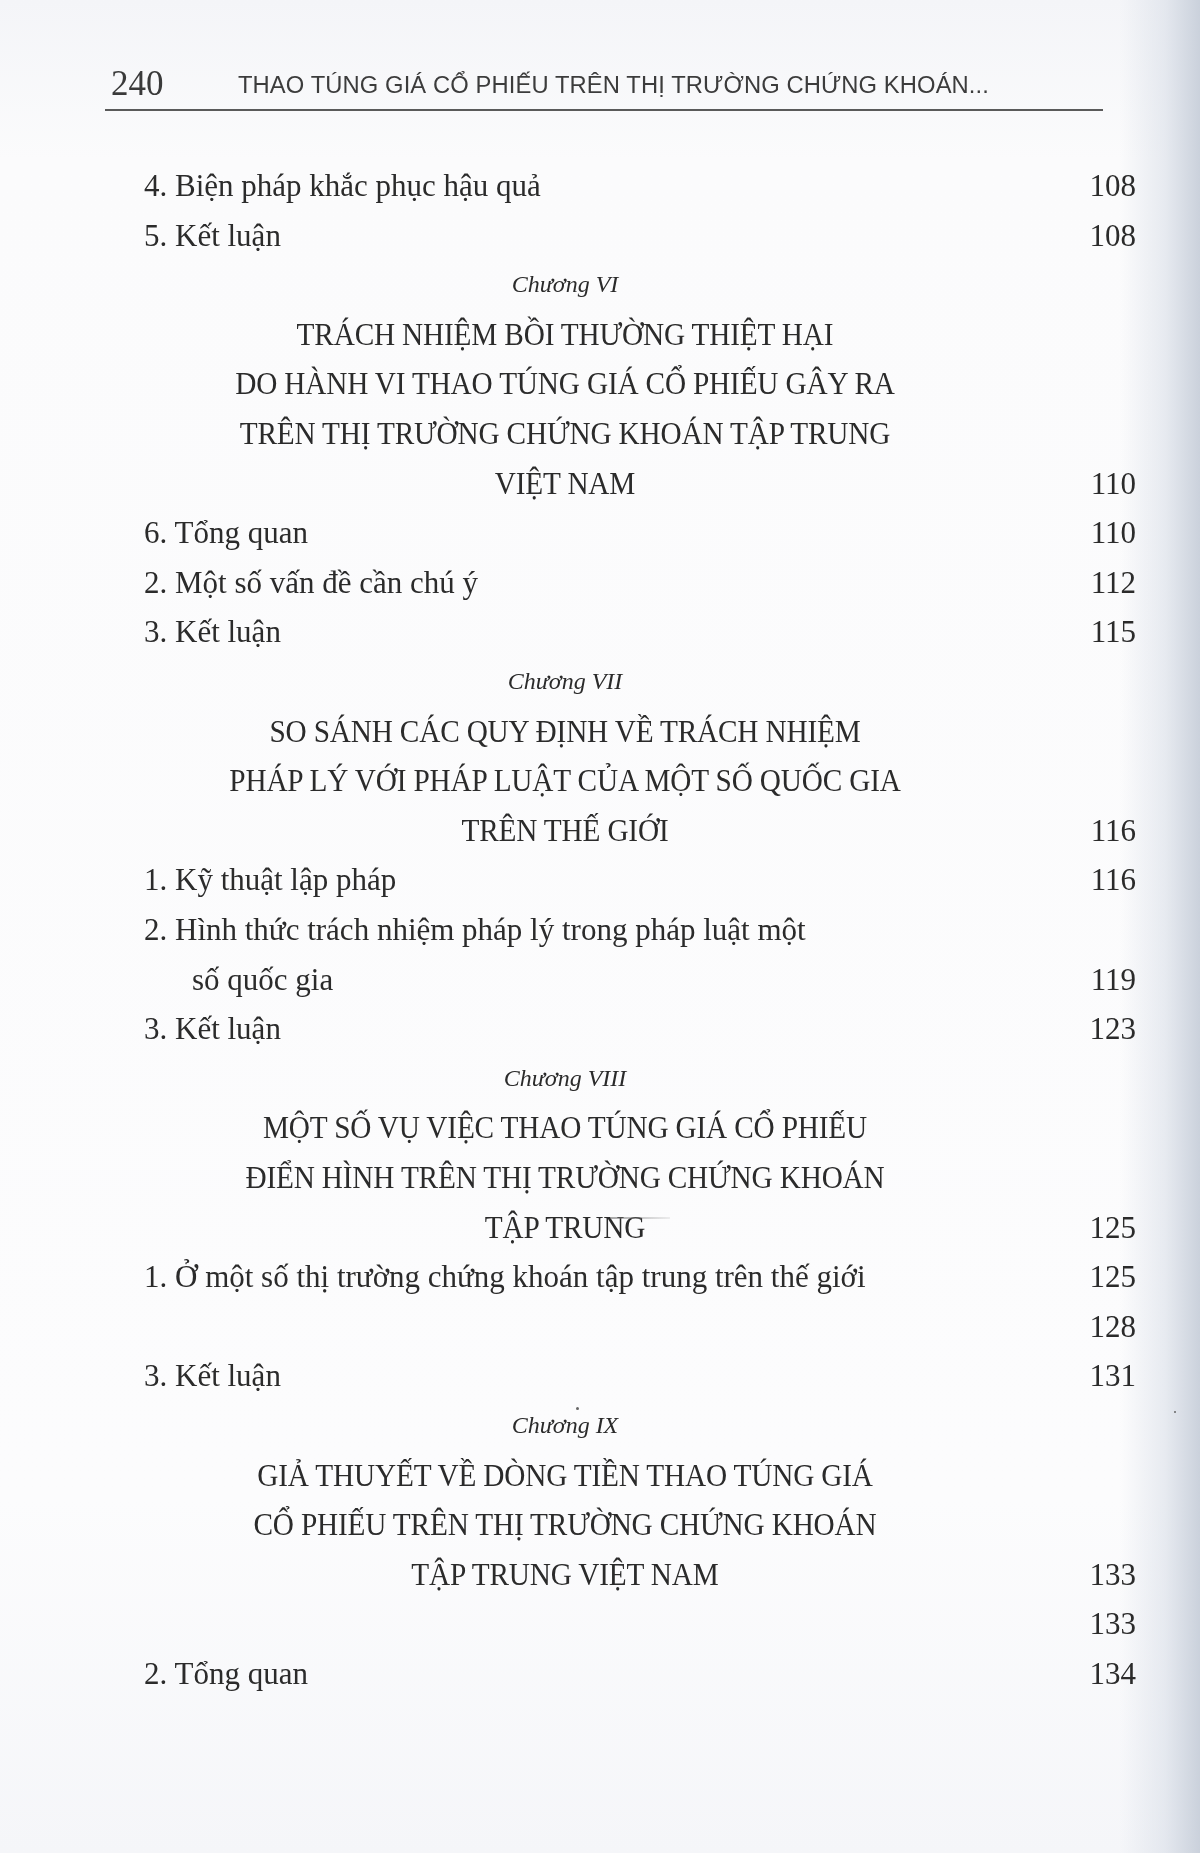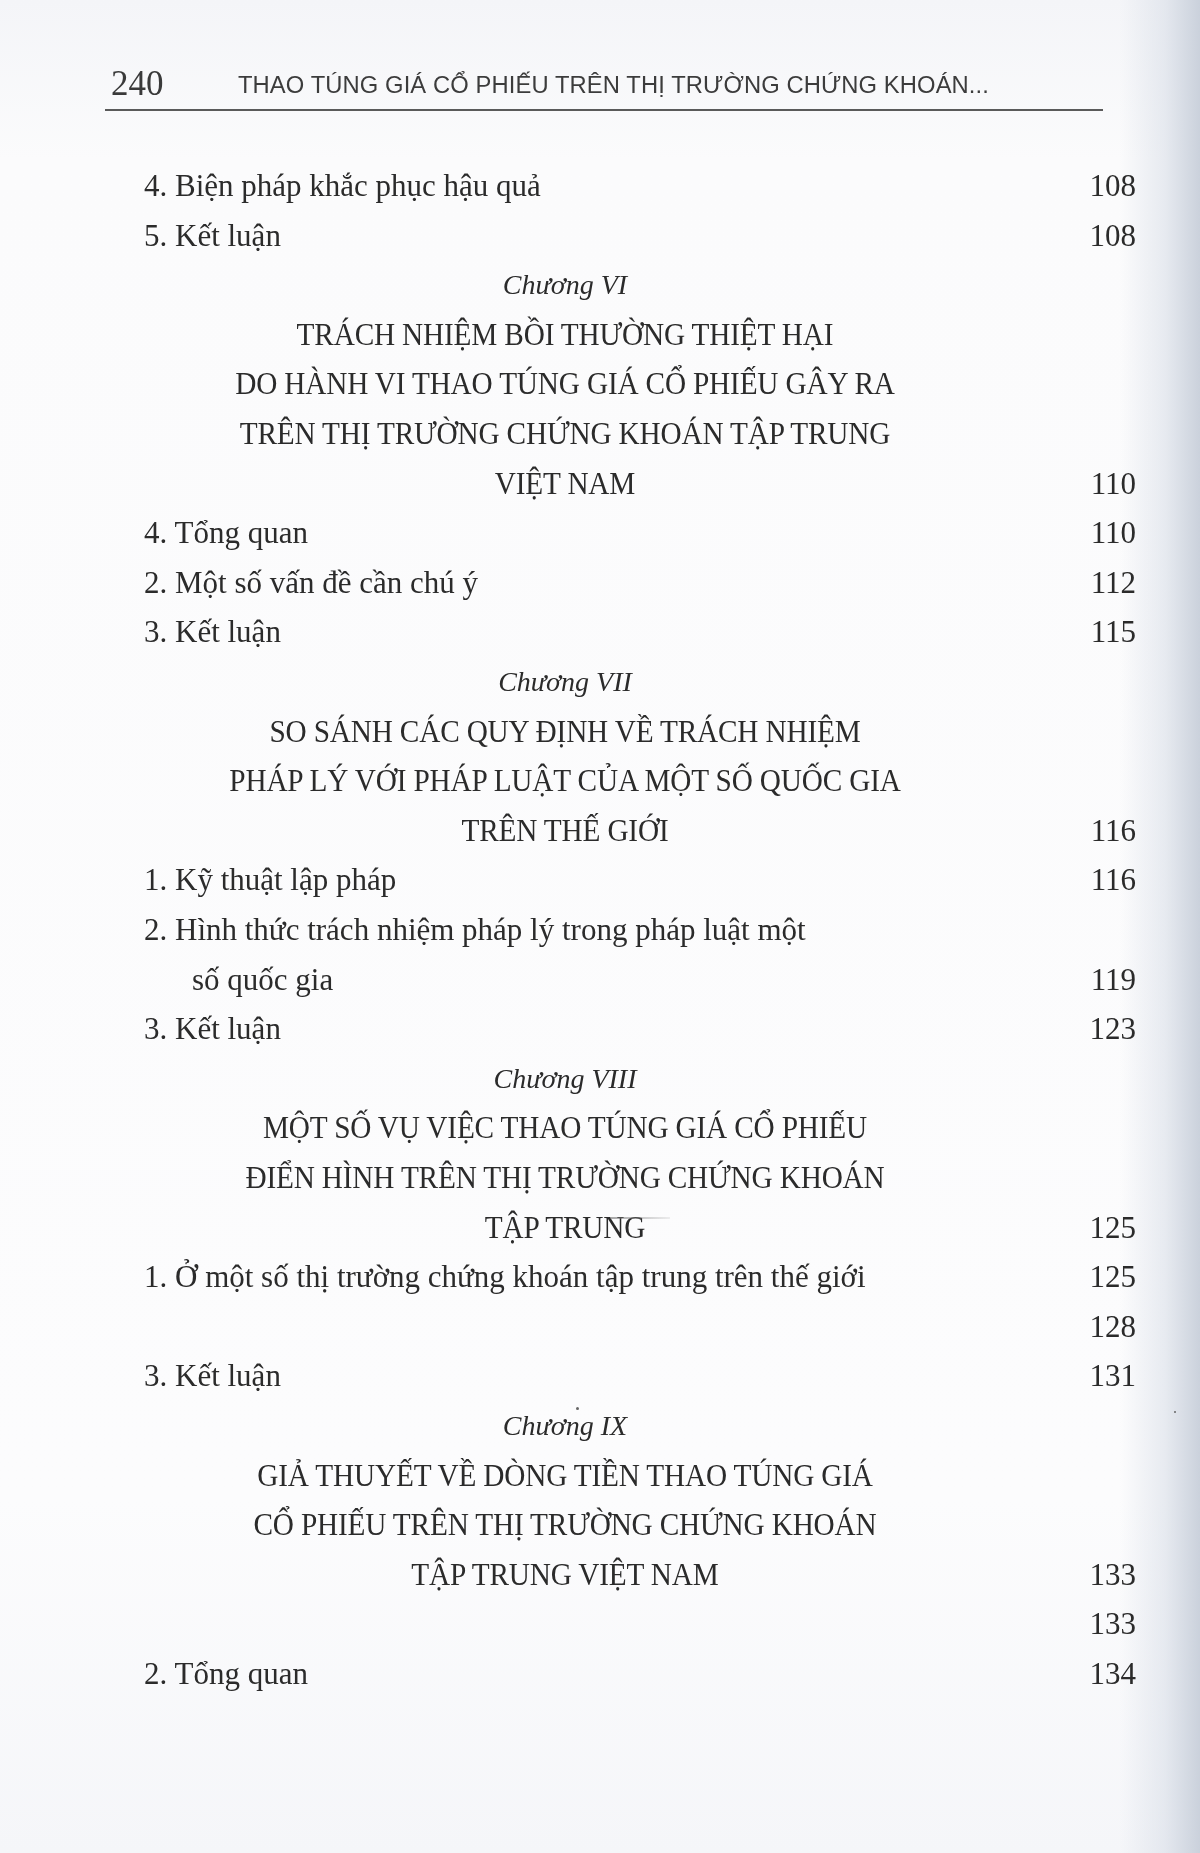--- a/index.html
+++ b/index.html
@@ -43,21 +43,21 @@
   .row .page {
     position: absolute; right: 0; top: 0; text-align: left;
   }
   .row.heading .label, .row.chapter .label {
     left: 0; width: 842px; text-align: center;
   }
   .row.heading .label {
     font-size: 31.5px; letter-spacing: -0.2px;
     transform: scaleX(0.93); transform-origin: center center;
   }
-  .row.chapter .label { font-style: italic; font-size: 28px; }
+  .row.chapter .label { font-style: italic; font-size: 24px; }
   .artifact-dash {
     position: absolute; left: 610px; top: 1217px; width: 60px; height: 2px;
     background: linear-gradient(to right, rgba(110,110,110,0.6), rgba(150,150,150,0.15));
   }
   .speck { position: absolute; width: 3px; height: 3px; border-radius: 50%; background: #666; }
 </style>
 </head>
 <body>
 
 <div class="page-bg"></div>
@@ -87,21 +87,21 @@
     <span class="label">DO HÀNH VI THAO TÚNG GIÁ CỔ PHIẾU GÂY RA</span>
   </div>
   <div class="row heading" style="top:409px">
     <span class="label">TRÊN THỊ TRƯỜNG CHỨNG KHOÁN TẬP TRUNG</span>
   </div>
   <div class="row heading" style="top:458.6px">
     <span class="label">VIỆT NAM</span>
     <span class="page">110</span>
   </div>
   <div class="row item" style="top:508.2px">
-    <span class="label">4. Tổng quan</span>
+    <span class="label">6. Tổng quan</span>
     <span class="page">110</span>
   </div>
   <div class="row item" style="top:557.8px">
     <span class="label">2. Một số vấn đề cần chú ý</span>
     <span class="page">112</span>
   </div>
   <div class="row item" style="top:607.4px">
     <span class="label">3. Kết luận</span>
     <span class="page">115</span>
   </div>

